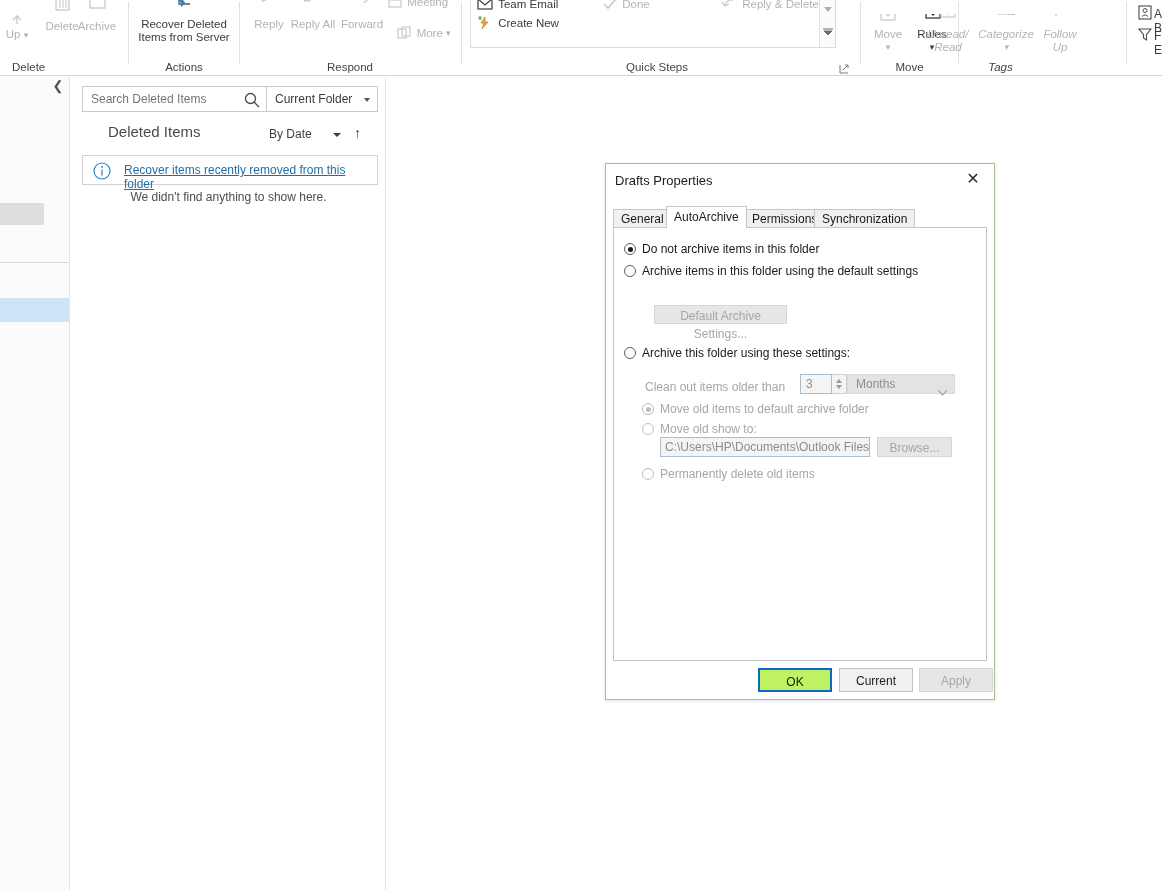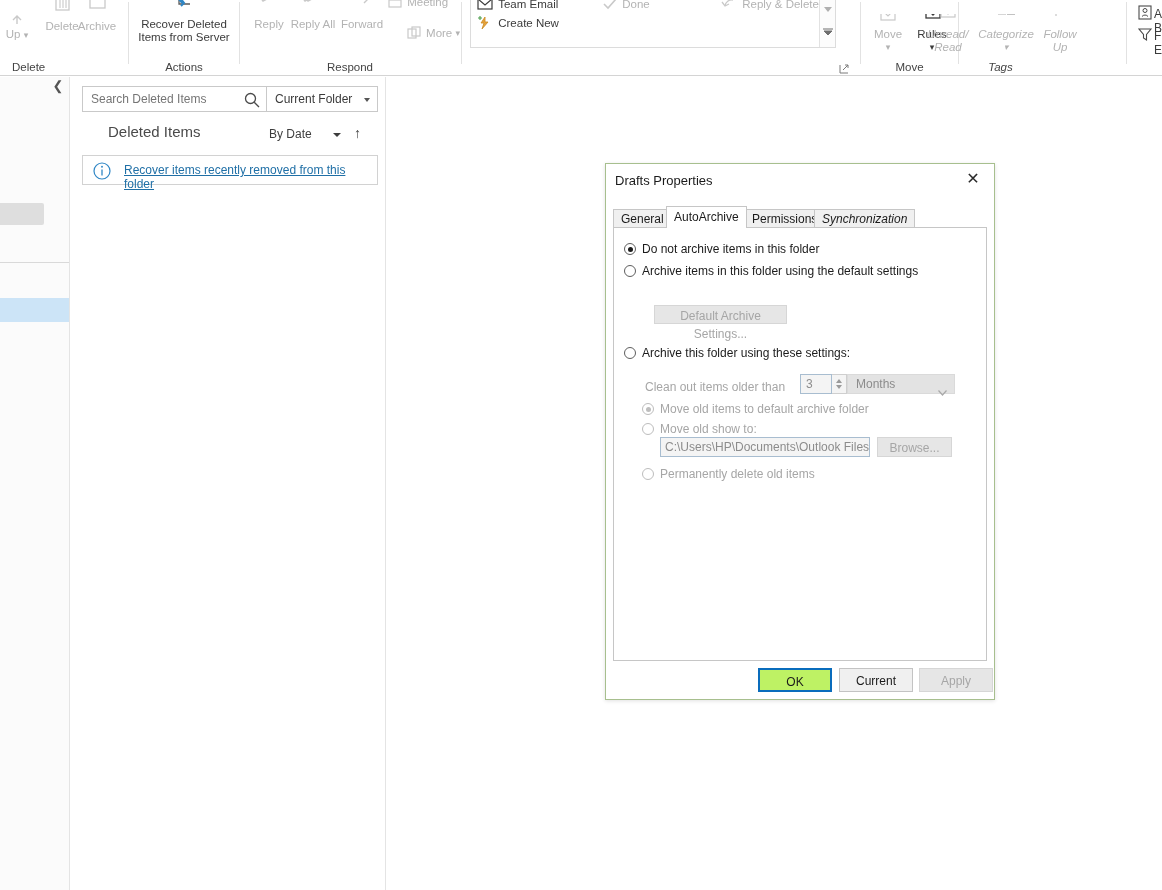--- a/index.html
+++ b/index.html
@@ -327,21 +327,21 @@
       </div>
       <div class="rbtn" style="left:148px;top:-4px;width:72px;text-align:left;">
         <span style="display:inline-block;vertical-align:middle;">
           <svg width="16" height="12" viewBox="0 0 16 12" style="display:block;">
             <rect x="1" y="2" width="12" height="8" fill="none" stroke="#c9c9c9" stroke-width="1.2"></rect>
             <path d="M1 3 L13 3" stroke="#c9c9c9" stroke-width="1.2"></path>
           </svg>
         </span>
         <span style="vertical-align:middle;">Meeting</span>
       </div>
-      <div class="rbtn" style="left:148px;top:26px;width:72px;text-align:right;">
+      <div class="rbtn" style="left:148px;top:26px;width:72px;text-align:center;">
         <span style="display:inline-block;vertical-align:middle;">
           <svg width="16" height="14" viewBox="0 0 16 14" style="display:block;">
             <rect x="1" y="3" width="8" height="9" fill="none" stroke="#c9c9c9" stroke-width="1.2"></rect>
             <rect x="5" y="1" width="8" height="9" fill="none" stroke="#c9c9c9" stroke-width="1.2"></rect>
           </svg>
         </span>
         <span style="vertical-align:middle;">More</span>
         <span style="font-size:9px;vertical-align:middle;">▾</span>
       </div>
       <div class="glabel">Respond</div>
@@ -390,20 +390,21 @@
 
         <div style="position:absolute;right:0;top:0;width:16px;height:62px;border-left:1px solid #e2e2e2;background:#fcfcfc;">
           <div style="position:absolute;left:4px;top:22px;width:0;height:0;border-left:4px solid transparent;border-right:4px solid transparent;border-top:5px solid #b0b0b0;"></div>
           <div style="position:absolute;left:3px;top:40px;width:10px;height:8px;">
             <svg width="10" height="8" viewBox="0 0 10 8">
                 <path d="M0 1 L10 1 M1 3 L9 3 L5 7 Z" stroke="#6e6e6e" fill="#6e6e6e" stroke-width="1"></path>
               </svg>
           </div>
         </div>
       </div>
+      <div class="glabel">Quick Steps</div>
       <div style="position:absolute;right:3px;bottom:3px;width:10px;height:10px;">
         <svg width="10" height="10" viewBox="0 0 10 10">
             <path d="M1 1 L1 9 L9 9" stroke="#7a7a7a" fill="none" stroke-width="1"></path>
             <path d="M4 6 L9 1 M6 1 L9 1 L9 4" stroke="#7a7a7a" fill="none" stroke-width="1"></path>
           </svg>
       </div>
     </div>
     <div class="rsep" style="left:860px;"></div>
 
     <div class="rgroup" style="left:861px;width:97px;">
@@ -520,41 +521,42 @@
       <span class="info-icon">
         <svg width="18" height="18" viewBox="0 0 18 18">
           <circle cx="9" cy="9" r="8" fill="none" stroke="#2f86c5" stroke-width="1.2"></circle>
           <circle cx="9" cy="4.8" r="0.95" fill="#2f86c5"></circle>
           <path d="M9 7.5 L9 13.5" stroke="#2f86c5" stroke-width="1.3"></path>
         </svg>
       </span>
       <span class="info-link">Recover items recently removed from this folder</span>
     </div>
 
+    <div class="emptymsg">We didn't find anything to show here.</div>
   </div>
 
   <div class="readpane"></div>
 
   <div class="dialog">
     <div class="dlg-title">Drafts Properties</div>
     <div class="dlg-close">✕</div>
 
     <div class="dlg-body">
 
       <div class="tabstrip">
         <div class="tab" style="left:0;">
           <span>General</span>
         </div>
         <div class="tab active" style="left:53px;">
           <span>AutoArchive</span>
         </div>
         <div class="tab" style="left:131px;">
           <span>Permissions</span>
         </div>
-        <div class="tab" style="left:201px;font-style:italic;">
+        <div class="tab" style="left:201px;">
           <span>Synchronization</span>
         </div>
       </div>
 
       <div class="tabpanel">
 
         <div class="radio-row" style="left:10px;top:14px;">
           <span class="radio checked"></span>
           <span class="radio-lab">Do not archive items in this folder</span>
         </div>

